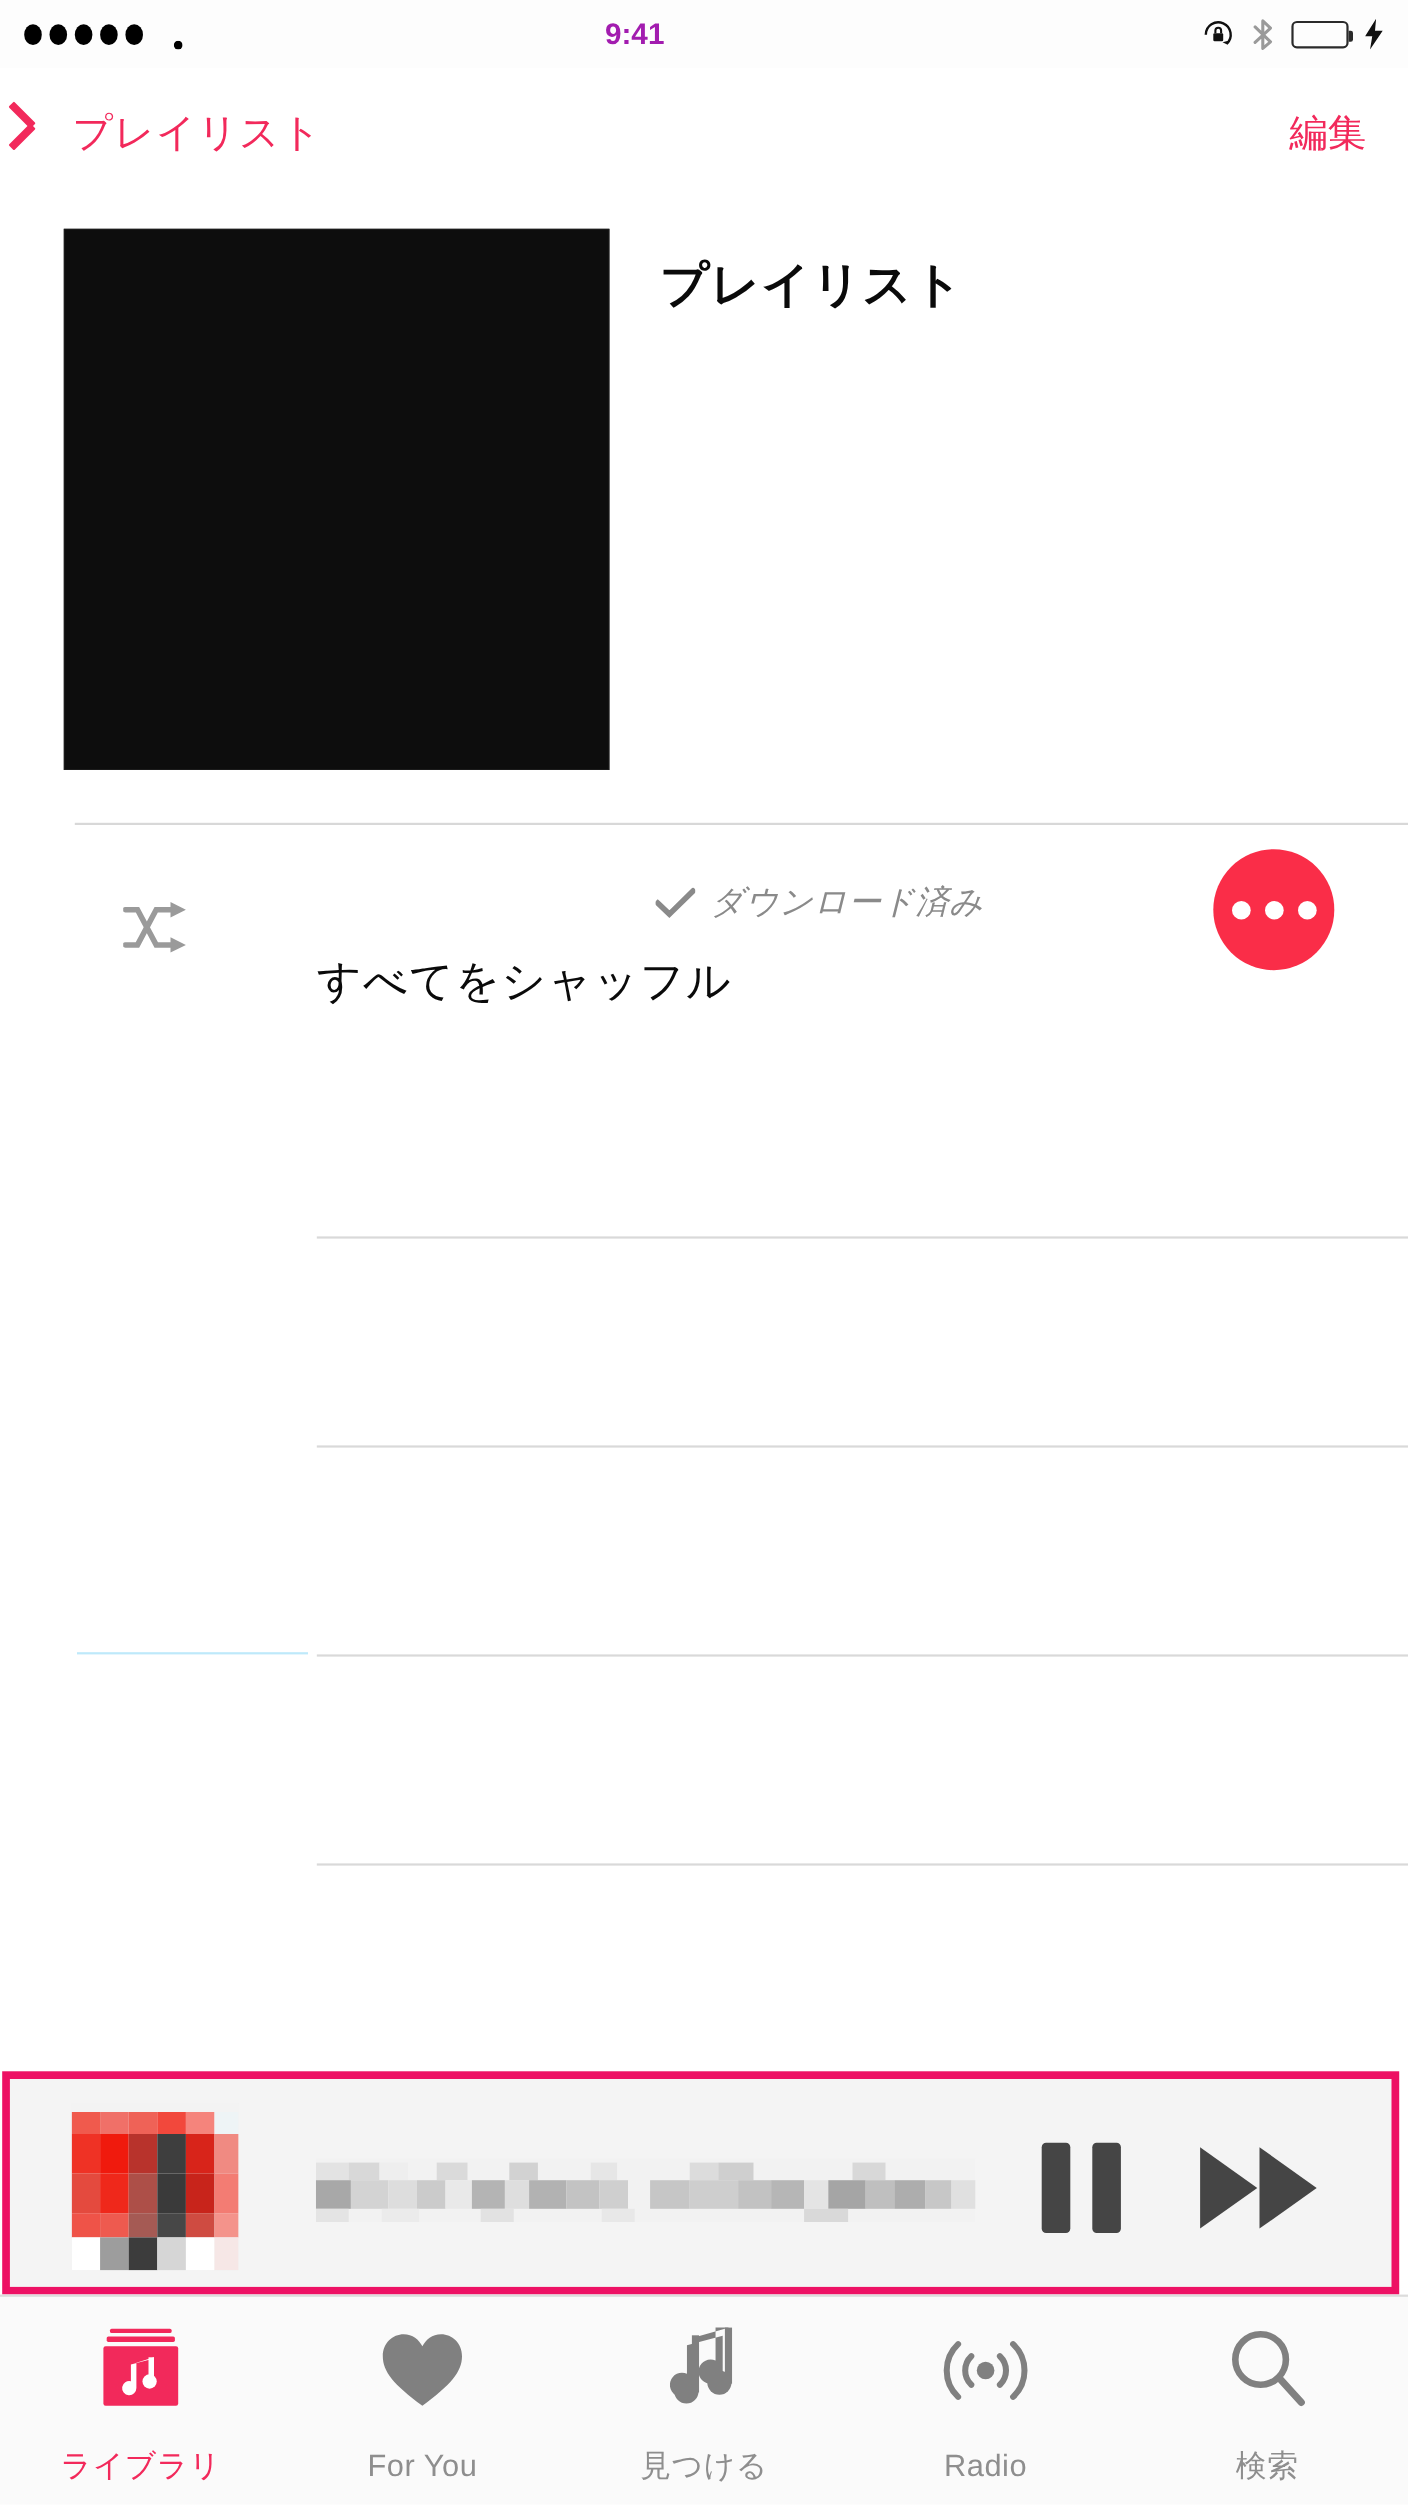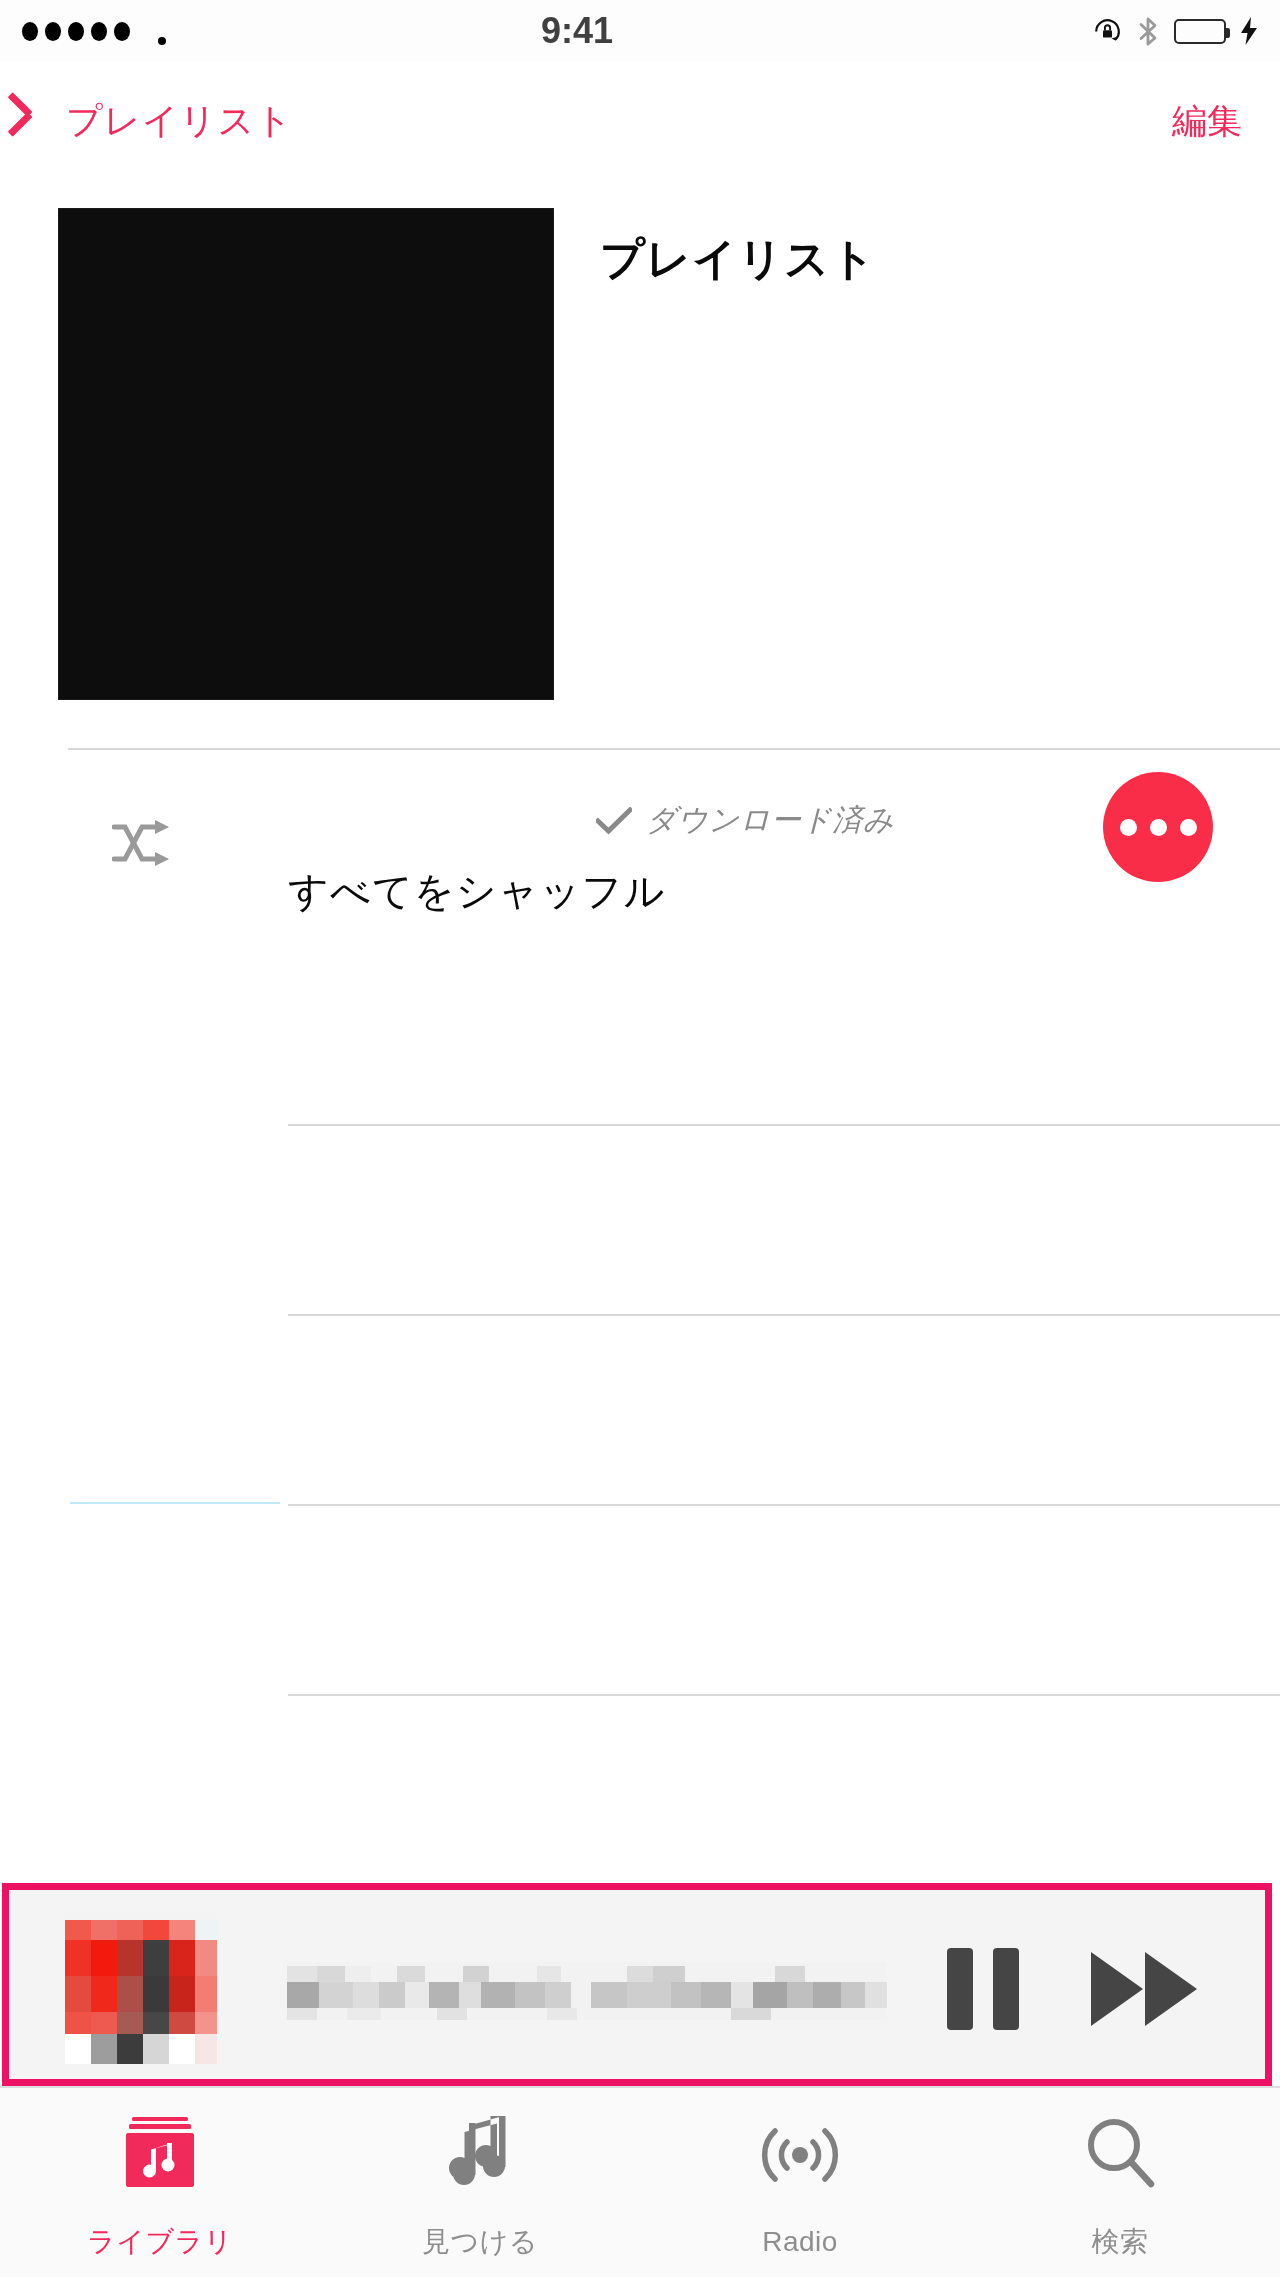--- a/index.html
+++ b/index.html
@@ -23,21 +23,21 @@
   .sb-wifi span { position:absolute; left:50%; transform:translateX(-50%); border:3.5px solid transparent; }
   .wifi-a { top:0; width:34px; height:17px; border-radius:50% 50% 0 0 / 100% 100% 0 0;
             border:4px solid #000; border-bottom:none; box-sizing:border-box; }
   .wifi-b { top:9px; width:21px; height:11px; border-radius:50% 50% 0 0 / 100% 100% 0 0;
             border:4px solid #000; border-bottom:none; box-sizing:border-box; }
   .wifi-c { top:19px; width:8px; height:8px; border-radius:50%; background:#000; border:none; }
 
   .sb-time {
     position:absolute; left:0; top:0; width:1154px; height:62px;
     display:flex; align-items:center; justify-content:center;
-    font-size:36px; font-weight:bold; color:#404040; letter-spacing:0px;
+    font-size:27px; font-weight:bold; color:#a21caf; letter-spacing:0px;
   }
 
   .sb-right { position:absolute; right:22px; top:0; height:62px; display:flex; align-items:center; gap:15px; }
   .icn-rotlock { width:29px; height:29px; position:relative; }
   .icn-bt { width:22px; height:31px; }
   .batt { width:52px; height:25px; border:2.5px solid #2a2a2a; border-radius:5px; position:relative; padding:2px; }
   .batt-fill { height:100%; width:100%; background:#4CD364; border-radius:2px; }
   .batt-cap { position:absolute; right:-6px; top:7px; width:4px; height:10px; background:#2a2a2a; border-radius:0 2px 2px 0; }
   .bolt { width:17px; height:28px; }
 
@@ -350,20 +350,28 @@
           <rect x="5" y="9" width="62" height="5" rx="1.5" fill="#F2295B"></rect>
           <rect x="2" y="18" width="68" height="54" rx="2" fill="#F2295B"></rect>
           <path d="M48 28 L32 33 V56 a6.5 6.5 0 1 1 -5-6.3 V34.5 L48 29 Z" fill="#fff"></path>
           <circle cx="44" cy="50" r="6.5" fill="#fff"></circle>
           <rect x="43" y="28" width="5" height="22" fill="#fff"></rect>
         </svg>
       </span>
       <span class="tab-label">ライブラリ</span>
     </div>
 
+    <div class="tab">
+      <span class="tab-icon">
+        <svg width="76" height="70" viewBox="0 0 76 70">
+          <path d="M38 67 C12 48 2 36 2 22 C2 10 11 2 21 2 C29 2 35 7 38 13 C41 7 47 2 55 2 C65 2 74 10 74 22 C74 36 64 48 38 67 Z" fill="#808080"></path>
+        </svg>
+      </span>
+      <span class="tab-label">For You</span>
+    </div>
 
     <div class="tab">
       <span class="tab-icon">
         <svg width="62" height="76" viewBox="0 0 62 76">
           <path d="M54 2 L22 11 V54 a11 11 0 1 1 -6.5 -10 V18 L48 9.5 V42 a11 11 0 1 1 -6.5 -10 V2 Z" fill="#808080"></path>
           <circle cx="15" cy="60" r="11" fill="#808080"></circle>
           <circle cx="45" cy="52" r="11" fill="#808080"></circle>
           <rect x="20" y="9" width="6.5" height="52" fill="#808080"></rect>
           <rect x="50" y="2" width="6.5" height="51" fill="#808080"></rect>
         </svg>

